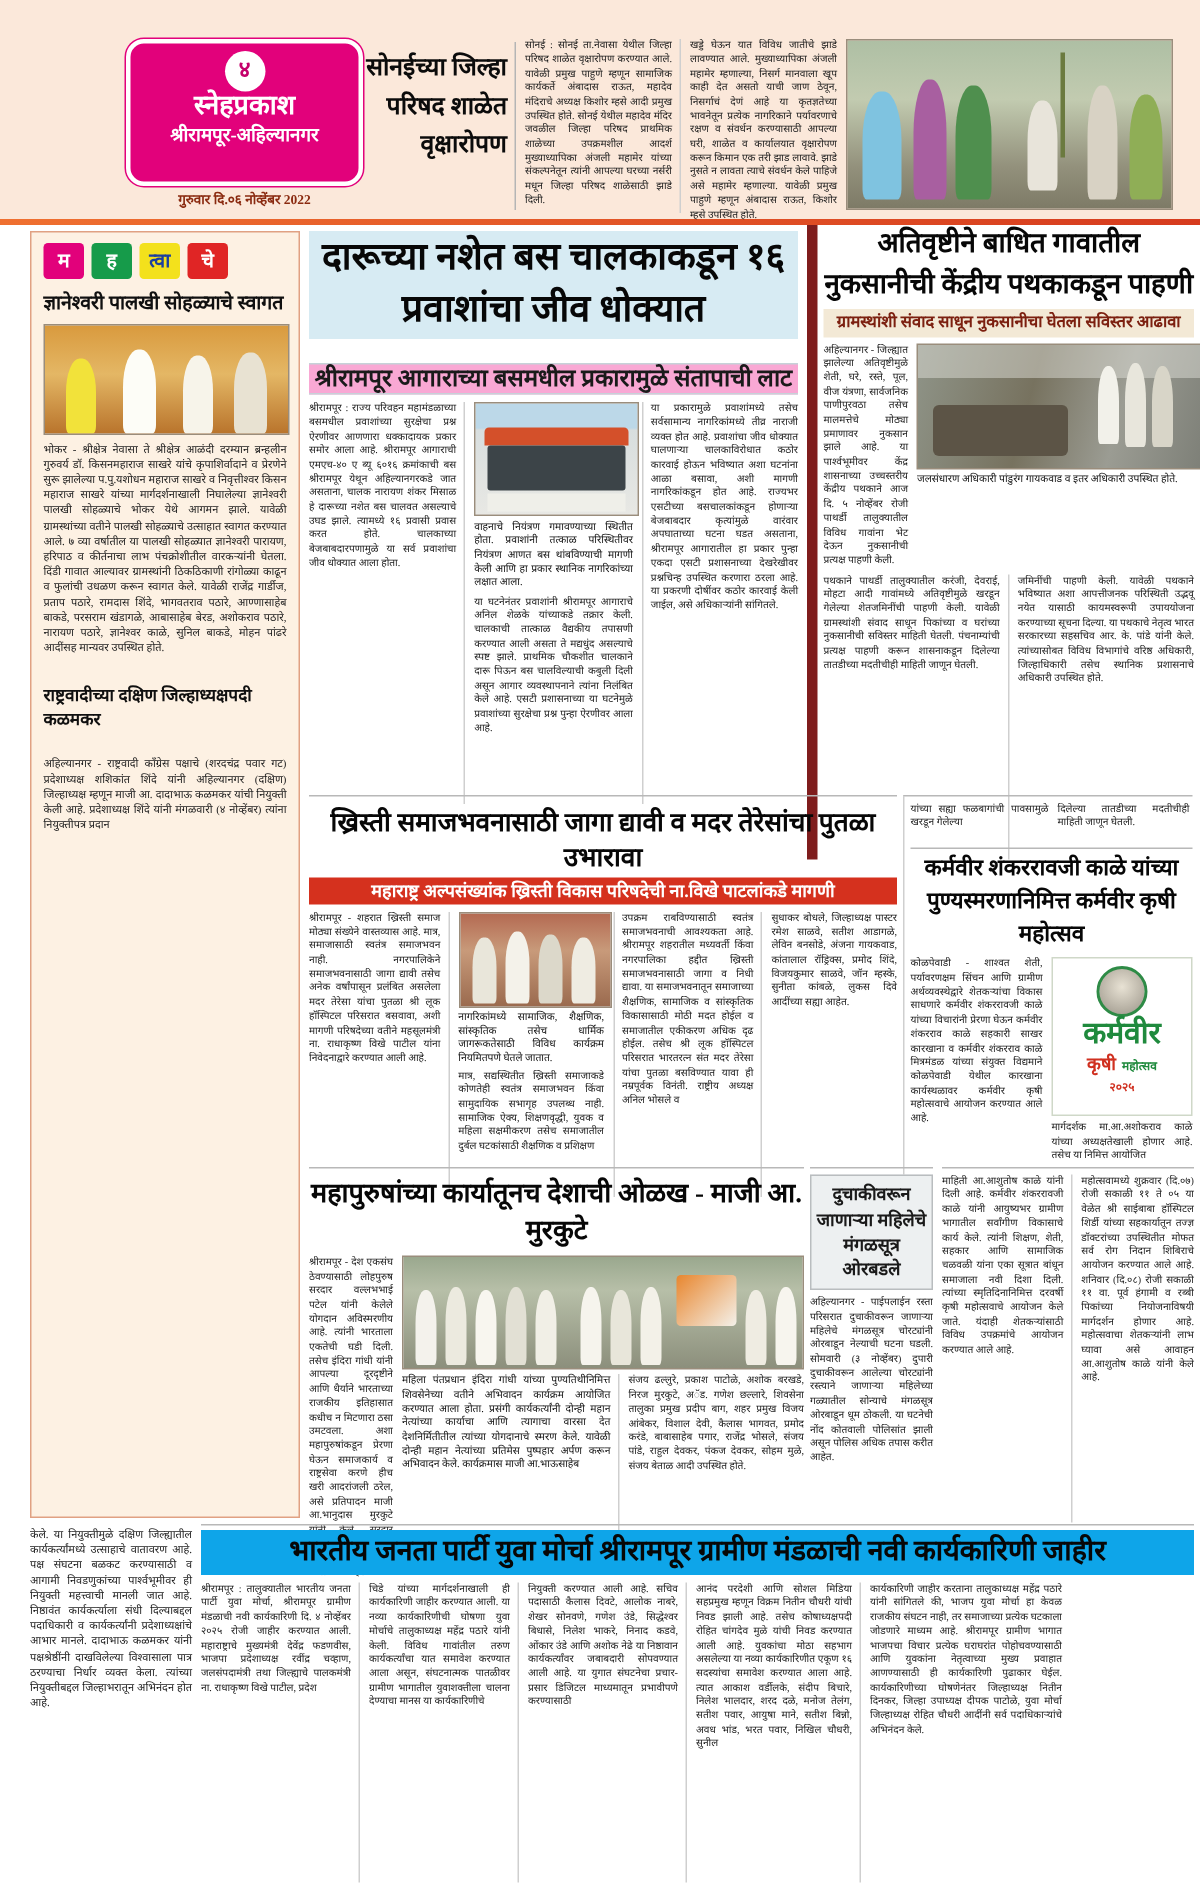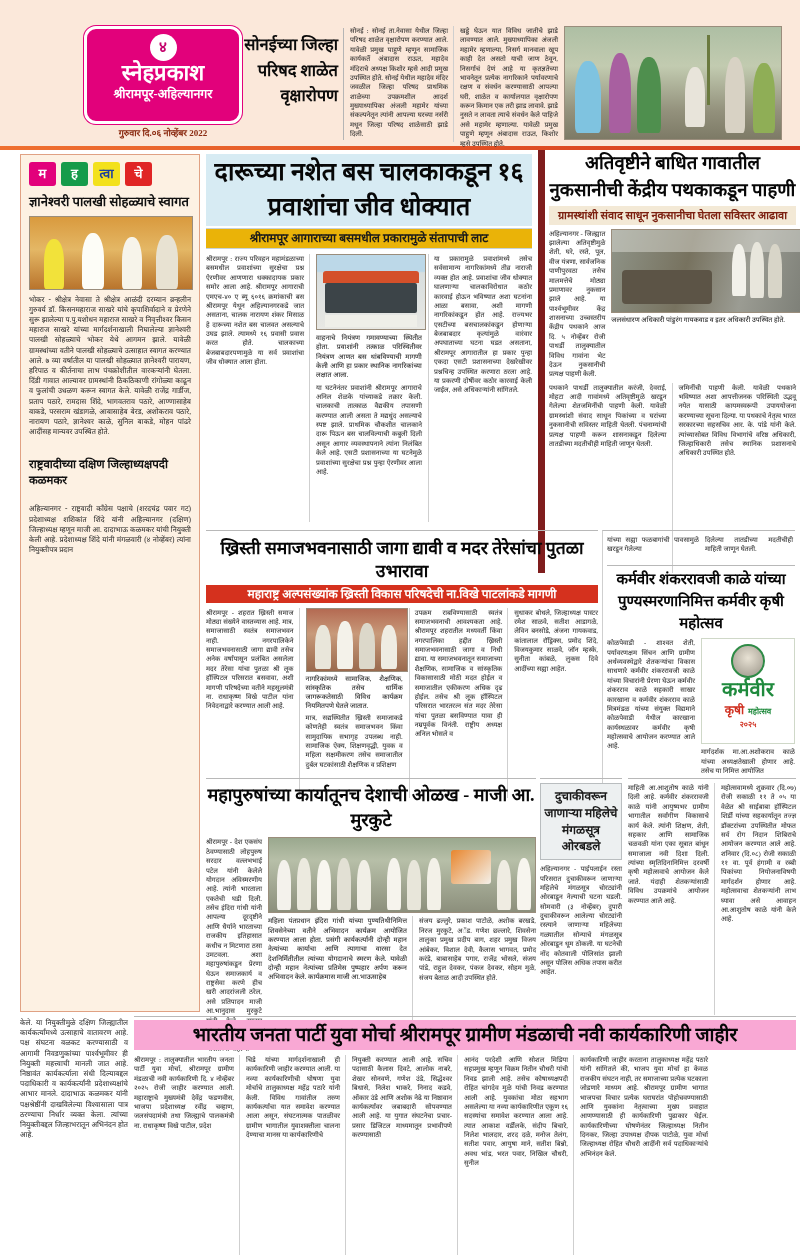--- a/index.html
+++ b/index.html
@@ -14,42 +14,42 @@
   .colgap{display:flex;gap:6px;}
   .colgap>div{min-width:0;}
   .divR{border-right:1px solid #cfcfcf;padding-right:5px;}
   
   .band{left:0;top:0;width:800px;height:146px;background:#fbe8da;}
   .hrule{left:0;top:146px;width:800px;height:4px;background:linear-gradient(90deg,#ef7030,#d63b1e);}
   .mast{left:84px;top:26px;width:152px;height:92px;background:#e2017b;border-radius:12px;
         border:3px solid #ffffff;box-shadow:0 0 0 1px #e2017b;text-align:center;}
   .mast .circ{width:27px;height:27px;border-radius:50%;background:#ffffff;margin:5px auto 0;
         font-size:15px;font-weight:bold;color:#c4016b;line-height:27px;}
-  .mast .ttl{font-size:22px;font-weight:bold;color:#ffffff;line-height:1.05;margin-top:0;}
+  .mast .ttl{font-size:18px;font-weight:bold;color:#ffffff;line-height:1.05;margin-top:0;}
   .mast .edn{font-size:12.5px;font-weight:bold;color:#ffffff;margin-top:1px;}
   .dateln{left:84px;top:126px;width:158px;text-align:center;font-size:9px;font-weight:bold;color:#8a2a10;}
   .tophead{left:236px;top:32px;width:102px;font-size:16.5px;font-weight:bold;line-height:1.55;text-align:right;color:#0b0b0b;}
   
   .side{left:20px;top:154px;width:180px;height:858px;background:#fdf1e3;border:1px solid #e0a183;box-sizing:border-box;padding:7px 8px;}
   .lrow{display:flex;gap:5px;}
   .lbox{width:27px;height:24px;text-align:center;font-size:13px;font-weight:bold;line-height:24px;border-radius:3px;}
   .sh1{font-size:13px;font-weight:bold;line-height:1.35;margin-top:7px;color:#101010;}
   .sh2{font-size:11.5px;font-weight:bold;line-height:1.35;margin-top:20px;color:#101010;}
   
   .bus-hl{height:72px;background:#d7ebf3;font-size:25px;font-weight:bold;text-align:center;line-height:1.4;color:#070707;}
-  .bus-sub{margin-top:2px;height:19px;background:#eab308;border-top:1px solid #c6d2d8;border-bottom:1px solid #c6d2d8;
-           font-size:12px;font-weight:bold;text-align:center;line-height:19px;}
+  .bus-sub{margin-top:16px;height:19px;background:#f9a8d4;border-top:1px solid #c6d2d8;border-bottom:1px solid #c6d2d8;
+           font-size:16px;font-weight:bold;text-align:center;line-height:19px;}
   .fl-hl{font-size:18.5px;font-weight:bold;text-align:center;line-height:1.45;color:#070707;}
   .fl-sub{margin-top:2px;height:19px;background:#f3e9d6;color:#7c2010;font-size:11px;font-weight:bold;text-align:center;line-height:19px;}
   .ch-hl{font-size:17.5px;font-weight:bold;text-align:center;line-height:1.3;color:#070707;}
   .ch-sub{margin-top:2px;height:18px;background:#d5311e;color:#ffffff;font-size:12px;font-weight:bold;text-align:center;line-height:18px;}
   .ka-hl{font-size:15px;font-weight:bold;text-align:center;line-height:1.45;color:#070707;}
   .mp-hl{font-size:18px;font-weight:bold;text-align:center;line-height:1.4;color:#070707;}
   .th-hl{background:#edf0f1;border:1px solid #b9bdbf;font-size:12px;font-weight:bold;text-align:center;line-height:1.4;padding:4px 2px;}
-  .bj-hl{height:30px;background:#f9a8d4;font-size:19px;font-weight:bold;text-align:center;line-height:30px;color:#070707;}
+  .bj-hl{height:30px;background:#0ea5e9;font-size:19px;font-weight:bold;text-align:center;line-height:30px;color:#070707;}
   .badge{width:82px;height:82px;border-radius:50%;background:#1c5ca9;color:#ffffff;font-size:8.5px;font-weight:bold;
          text-align:center;display:flex;align-items:center;justify-content:center;padding:4px;box-sizing:border-box;line-height:1.5;}
   
   .klogo{background:#ffffff;border:1px solid #cfd8c8;text-align:center;position:relative;}
   .klogo .port{width:30px;height:30px;border-radius:50%;background:radial-gradient(circle at 50% 40%,#e8e2d4,#9a9488);
         border:2px solid #2e8b46;margin:5px auto 1px;}
   .klogo .l1{font-size:20px;font-weight:bold;color:#1f8a3d;line-height:1.05;}
   .klogo .l2{font-size:12px;font-weight:bold;color:#d03020;display:inline;}
   .klogo .l3{font-size:8px;font-weight:bold;color:#1f8a3d;display:inline;}
   .klogo .yr{font-size:8px;font-weight:bold;color:#d03020;}

